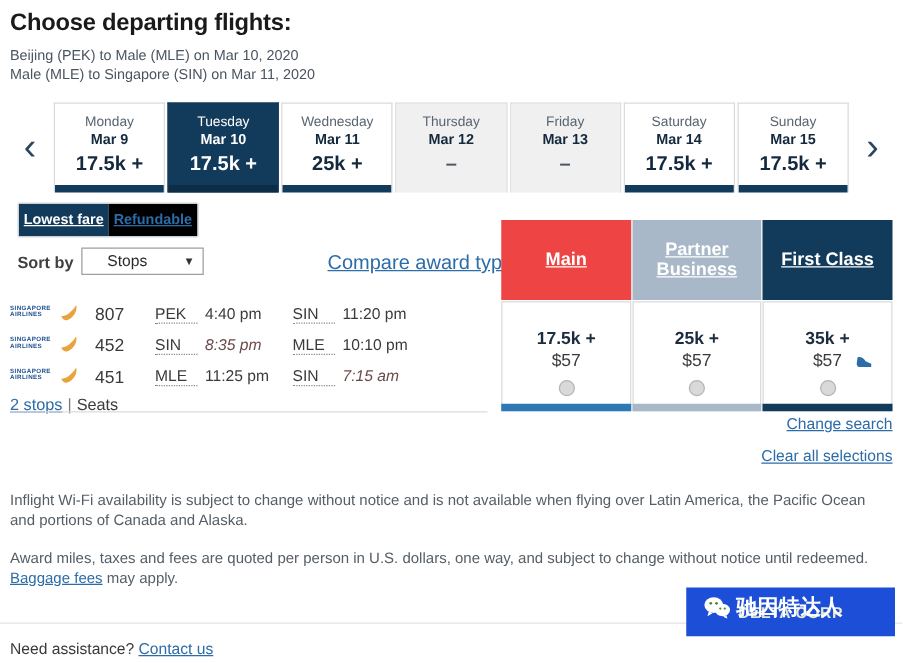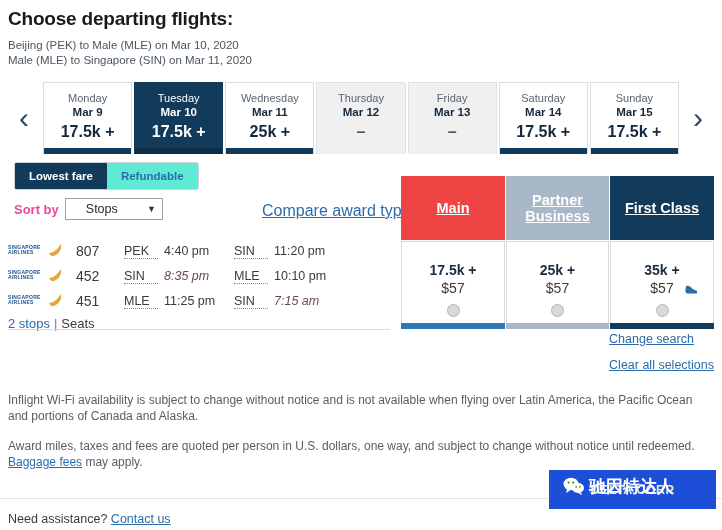--- a/index.html
+++ b/index.html
@@ -50,26 +50,26 @@
   .date-card.selected .dte,
   .date-card.selected .price { color:#ffffff; }
   .date-card.selected .bar { background:#0d2c45; }
   .date-card.disabled { background:#f0f0f0; border-color:#e2e2e2; }
   .date-card.disabled .price { color:#4c5762; }
 
   
   .controls { position:relative; height:62px; padding:8px 0 0 14px; }
   .toggle { display:inline-flex; border:1px solid #cfd3d6; border-radius:2px; overflow:hidden; }
   .toggle div {
-    font-size:11.5px; font-weight:bold; padding:6px 14px; cursor:pointer; line-height:14px;
+    font-size:11.5px; font-weight:bold; padding:6px 4px; cursor:pointer; line-height:14px;text-decoration:underline;
   }
   .toggle .on { background:#123a5a; color:#ffffff; }
-  .toggle .off { background:#5eead4; color:#2c6ca8; }
+  .toggle .off { background:#000000; color:#2c6ca8; }
   .sortrow { margin-top:8px; display:flex; align-items:center; }
-  .sortlbl { font-size:13px; font-weight:bold; color:#ec4899; margin-right:6px; }
+  .sortlbl { font-size:13px; font-weight:bold; color:#404040; margin-right:6px; }
   .select {
     width:98px; height:22px; border:1px solid #9aa0a6; background:#fff;
     font-size:12.5px; color:#2a2a2a; display:flex; align-items:center;
     padding:0 20px; position:relative; cursor:pointer;
   }
   .select .caret { position:absolute; right:6px; font-size:9px; color:#333; }
   .cmp-link {
     position:absolute; left:262px; top:202px;
     font-size:16px; color:#2c6ca8; text-decoration:underline; cursor:pointer;
   }
@@ -130,21 +130,21 @@
   .fare .miles { font-size:14px; font-weight:bold; color:#1a2c3d; line-height:17px; }
   .fare .cash { font-size:14px; color:#3a3a3a; line-height:18px; }
   .fare .radio {
     width:13px; height:13px; border-radius:50%;
     background:#d9d9d9; border:1px solid #b4b4b4; margin-top:7px;
   }
   .fare .fbar { position:absolute; left:-1px; right:-1px; bottom:-1px; height:6px; }
   .fare .seat-ico { position:absolute; right:14px; top:42px; width:15px; height:13px; }
 
   
-  .rlinks { position:absolute; right:8px; top:332px; text-align:left; }
+  .rlinks { position:absolute; right:8px; top:332px; text-align:right; }
   .rlinks a {
     display:block; font-size:12.5px; color:#2c6ca8;
     text-decoration:underline; cursor:pointer; margin-bottom:12px;
   }
 
   
   .disc { position:absolute; left:8px; top:392px; width:690px; }
   .disc p { font-size:12px; color:#555e66; line-height:16px; margin:0 0 14px 0; }
   .disc a { color:#2c6ca8; text-decoration:underline; cursor:pointer; }
 

